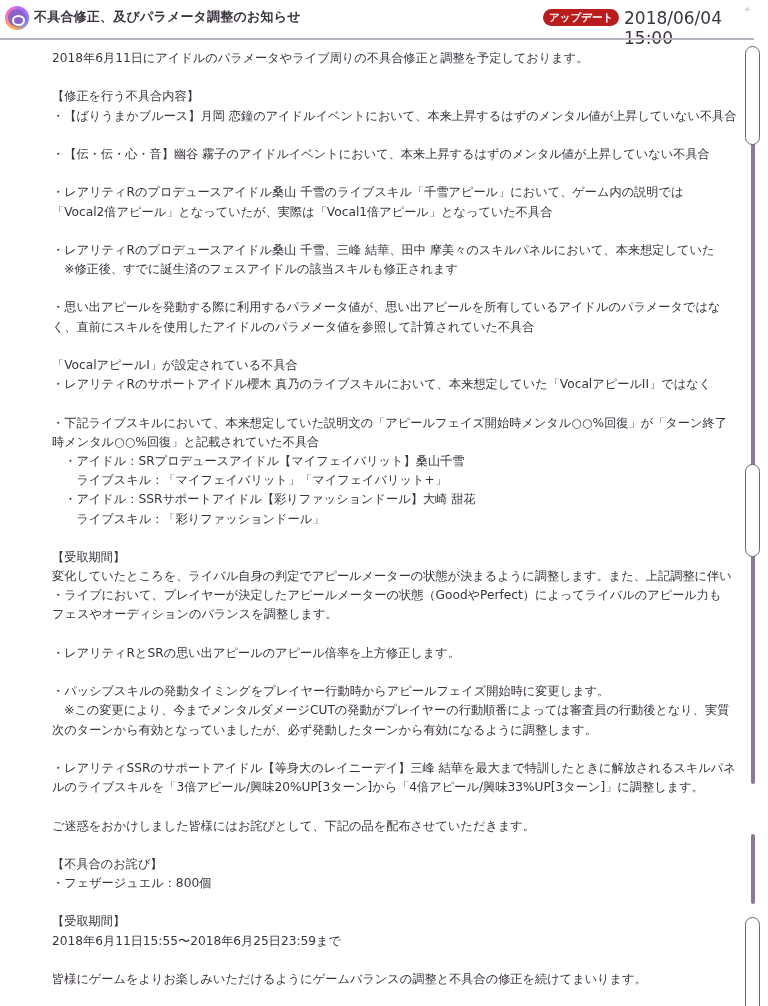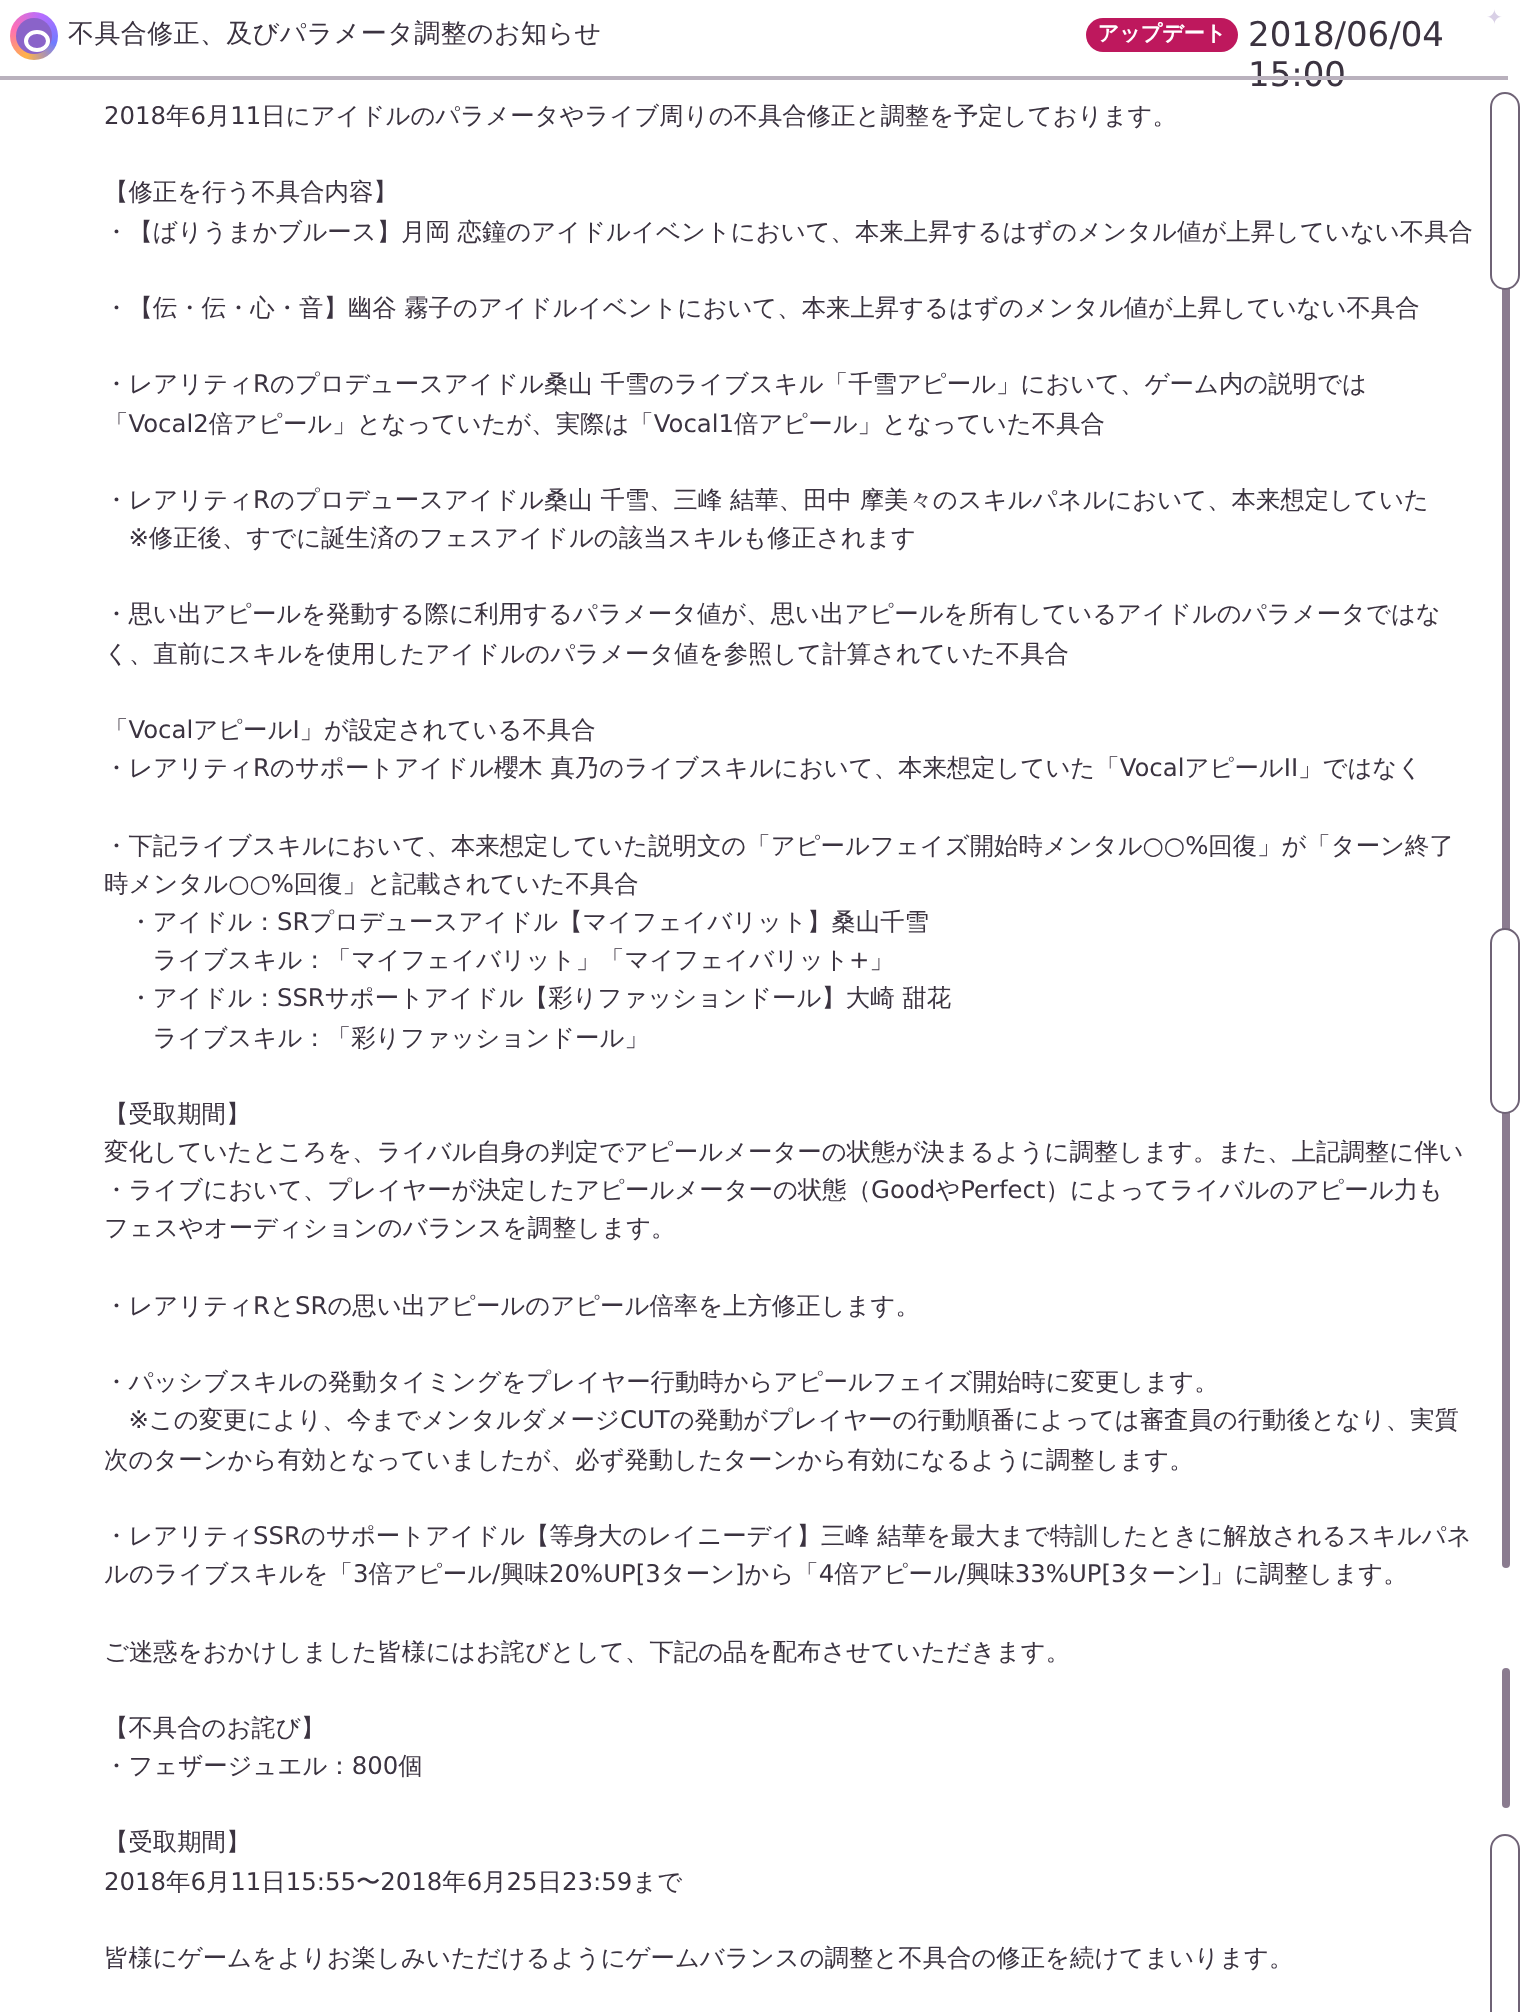--- a/index.html
+++ b/index.html
@@ -21,25 +21,25 @@
   .app-icon::before {
     content: ""; position: absolute; left: 3px; top: 3px; width: 18px; height: 18px;
     border-radius: 50%; background: #8a63c9;
   }
   .app-icon::after {
     content: ""; position: absolute; left: 7px; top: 9px; width: 9px; height: 7px;
     border: 2px solid #ffffff; border-radius: 50%;
   }
   .title {
     position: absolute; left: 34px; top: 8px;
-    font-size: 13px; font-weight: normal; color: #3b3340; letter-spacing: 0.2px;
+    font-size: 13px; font-weight: bold; color: #3b3340; letter-spacing: 0.2px;
   }
   .badge {
     position: absolute; left: 543px; top: 9px; height: 17px; padding: 0 6px;
-    background: #be185d; color: #ffffff; border-radius: 9px;
+    background: #b91c1c; color: #ffffff; border-radius: 9px;
     font-size: 10.5px; font-weight: bold; line-height: 17px;
   }
   .date {
     position: absolute; left: 624px; top: 8px;
     font-size: 17px; color: #3b3340;
   }
   .sparkle {
     position: absolute; left: 743px; top: 4px; color: #d9d0e6; font-size: 10px;
   }
   .header-rule {

